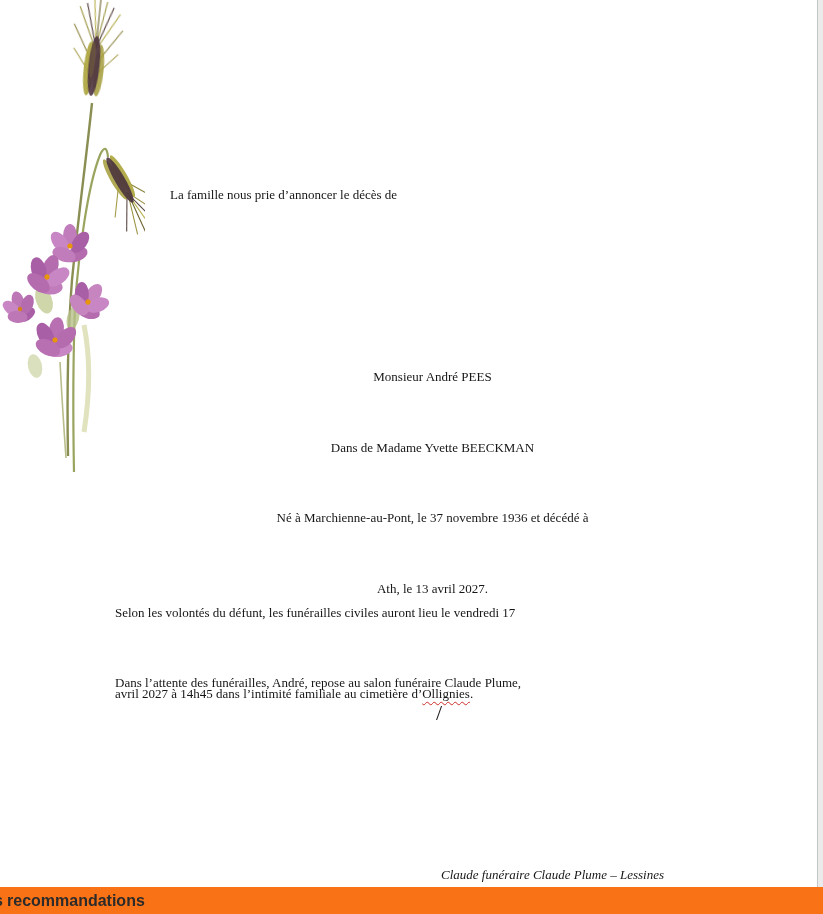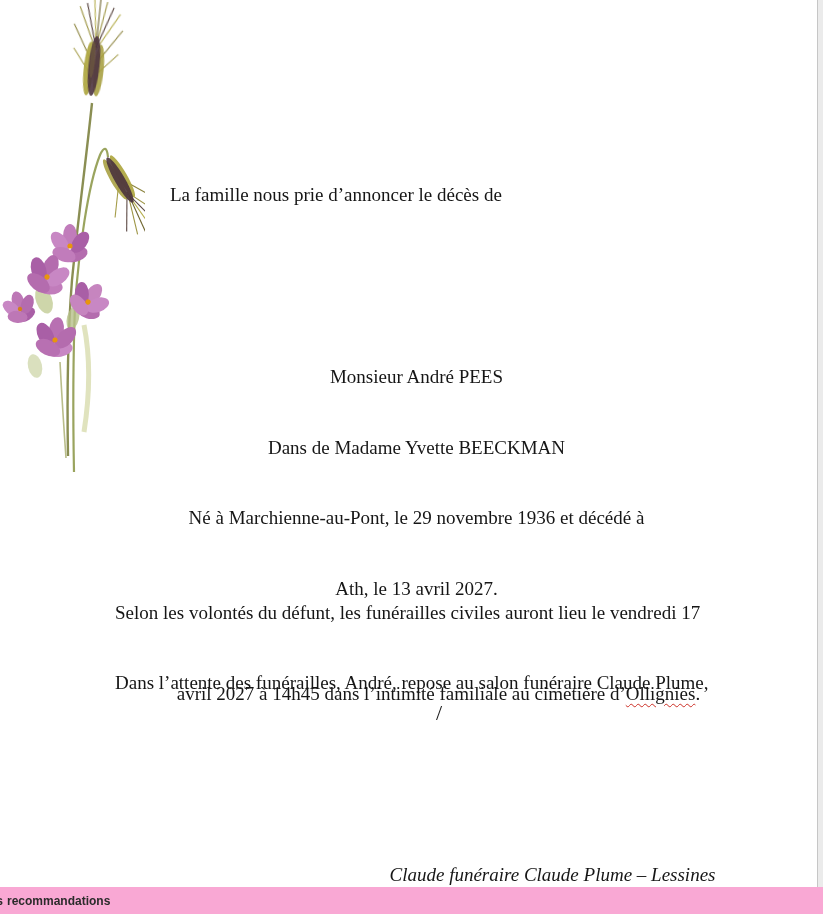--- a/index.html
+++ b/index.html
@@ -1,38 +1,38 @@
 <!DOCTYPE html>
 <html><head>
 <meta charset="utf-8">
 <style>
   html,body{margin:0;padding:0;background:#fff;}
   .screen{
     position:relative;width:823px;height:914px;background:#ffffff;overflow:hidden;
     font-family:"Liberation Serif",serif;color:#161616;
   }
   .abs{position:absolute;}
-  .doc-text{font-size:19px;line-height:27px;white-space:pre;}
+  .doc-text{font-size:13px;line-height:27px;white-space:pre;}
   .intro{left:170px;top:181px;}
-  .announce{left:44px;top:318px;width:745px;text-align:center;line-height:23.5px;}
+  .announce{left:60px;top:318px;width:745px;text-align:center;line-height:23.5px;}
   .announce div{display:block;}
-  .para1{left:115px;top:545px;text-align:right;}
+  .para1{left:115px;top:545px;}
   .para2{left:115px;top:615px;font-family:Liberation Serif, serif;}
   .separator{left:436px;top:699px;font-size:22px;}
   .footer{left:380px;top:812px;width:345px;text-align:center;font-style:italic;line-height:25px;}
   .misspelled{
     text-decoration-line:underline;
     text-decoration-style:wavy;
     text-decoration-color:#cc2f26;
     text-decoration-thickness:1px;
     text-underline-offset:3px;
   }
   .statusbar{
-    left:0;top:887px;width:823px;height:27px;background:#f9a8d4;
-    font-family:"Liberation Sans",sans-serif;font-size:12px;font-weight:700;color:#2b2b2b;
+    left:0;top:887px;width:823px;height:27px;background:#f97316;
+    font-family:"Liberation Sans",sans-serif;font-size:16px;font-weight:700;color:#2b2b2b;
     display:flex;align-items:center;
   }
   .statusbar .clip{
     display:inline-block;width:3px;overflow:hidden;direction:rtl;white-space:pre;height:16px;line-height:16px;
   }
   .statusbar .label{margin-left:4px;}
   .scrollstrip{
     right:0;top:0;width:5px;height:887px;background:#ebebeb;border-left:1px solid #c6c6c6;
   }
   .illustration{left:0;top:0;width:145px;height:478px;}
@@ -137,21 +137,21 @@
         <circle r="2.6" fill="#e8950f"></circle>
       </g>
     </g>
   </svg>
 
   <div class="abs doc-text intro">La famille nous prie d’annoncer le décès de</div>
 
   <div class="abs doc-text announce">
     <div>Monsieur André PEES</div>
     <div>Dans de Madame Yvette BEECKMAN</div>
-    <div>Né à Marchienne-au-Pont, le 29 novembre 1936 et décédé à</div>
+    <div>Né à Marchienne-au-Pont, le 37 novembre 1936 et décédé à</div>
     <div>Ath, le 13 avril 2027.</div>
   </div>
 
   <div class="abs doc-text para1">
     <div>Selon les volontés du défunt, les funérailles civiles auront lieu le vendredi 17</div>
     <div><span>avril 2027 à 14h45 dans l’intimité familiale au cimetière d’</span><span class="misspelled">Ollignies</span><span>.</span></div>
   </div>
 
   <div class="abs doc-text para2">
     <div>Dans l’attente des funérailles, André, repose au salon funéraire Claude Plume,</div>

